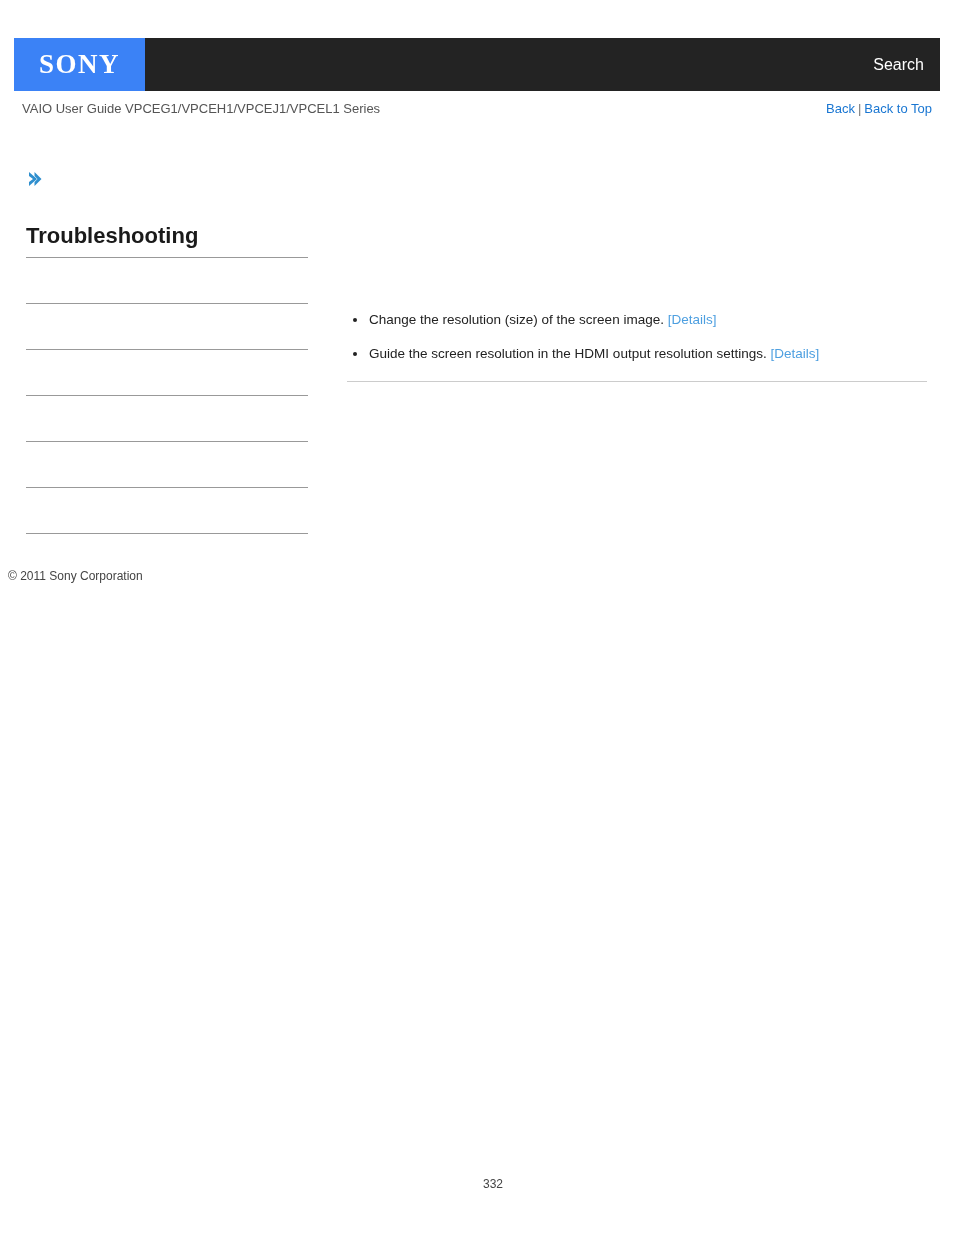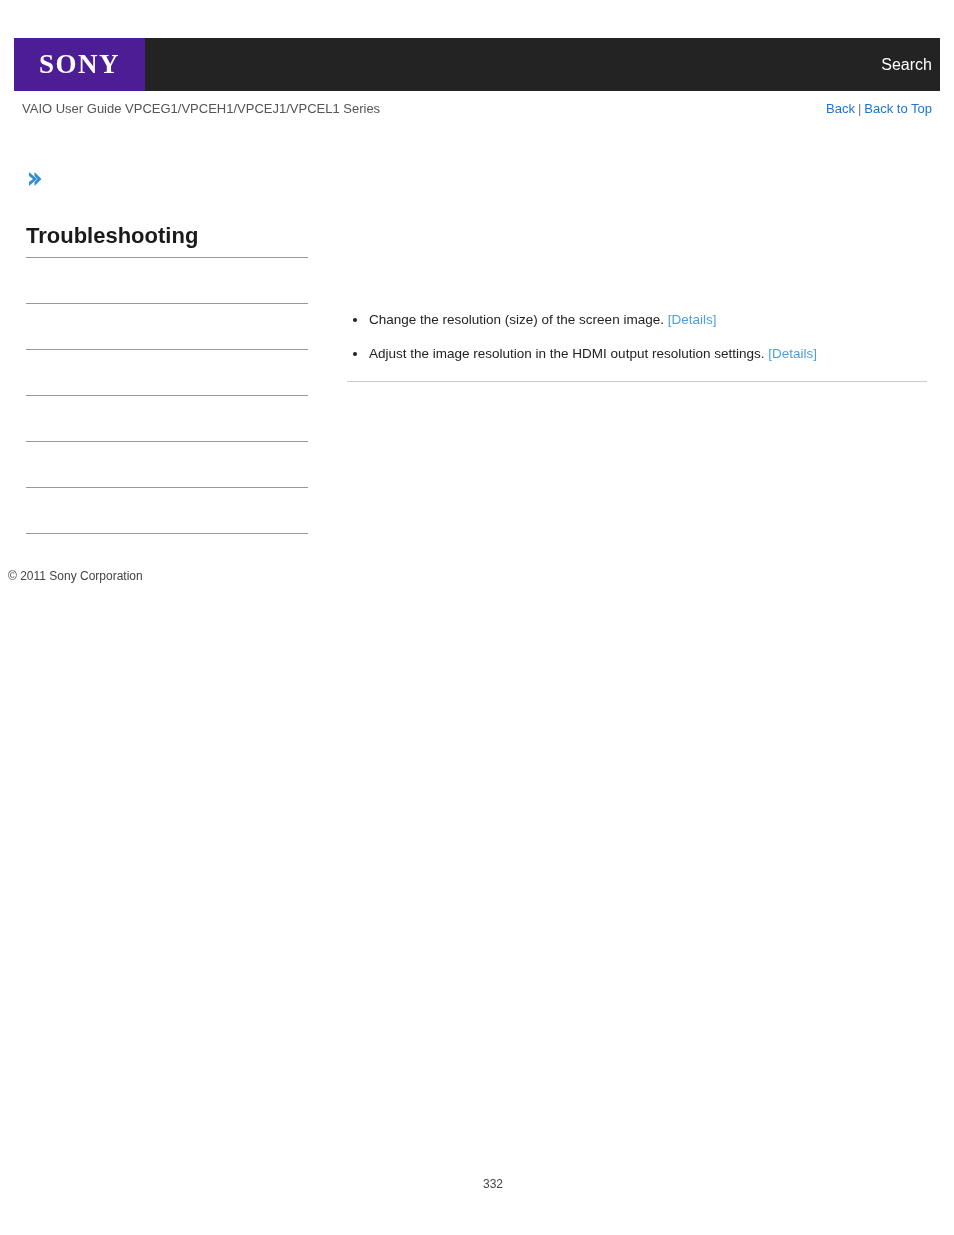--- a/index.html
+++ b/index.html
@@ -24,38 +24,38 @@
     top: 38px;
     width: 926px;
     height: 53px;
     background: #232323;
     display: flex;
     align-items: center;
   }
   .logo-box {
     width: 131px;
     height: 53px;
-    background: #4c1d95;
+    background: #3b82f6;
     display: flex;
     align-items: center;
     justify-content: center;
     flex: none;
   }
   .logo-text {
     color: #ffffff;
     font-family: "Liberation Serif", serif;
     font-weight: bold;
     font-size: 27px;
     letter-spacing: 1.5px;
   }
   .header-spacer { flex: 1 1 auto; }
   .search-link {
     color: #ffffff;
     font-size: 16px;
-    margin-right: 8px;
+    margin-right: 16px;
     text-decoration: none;
     white-space: nowrap;
   }
 
   
   .subheader {
     position: absolute;
     left: 22px;
     top: 101px;
     width: 910px;
@@ -218,20 +218,20 @@
 
 <div class="copyright">© 2011 Sony Corporation</div>
 
 <div class="main-col">
   <ul class="bullet-list">
     <li class="bullet-item">
       <span>Change the resolution (size) of the screen image.</span>
       <a class="details-link" href="#">[Details]</a>
     </li>
     <li class="bullet-item">
-      <span>Adjust the image resolution in the HDMI output resolution settings.</span>
+      <span>Guide the screen resolution in the HDMI output resolution settings.</span>
       <a class="details-link" href="#">[Details]</a>
     </li>
   </ul>
   <hr class="content-divider">
 </div>
 
 <div class="page-number">332</div>
 
 </body></html>

